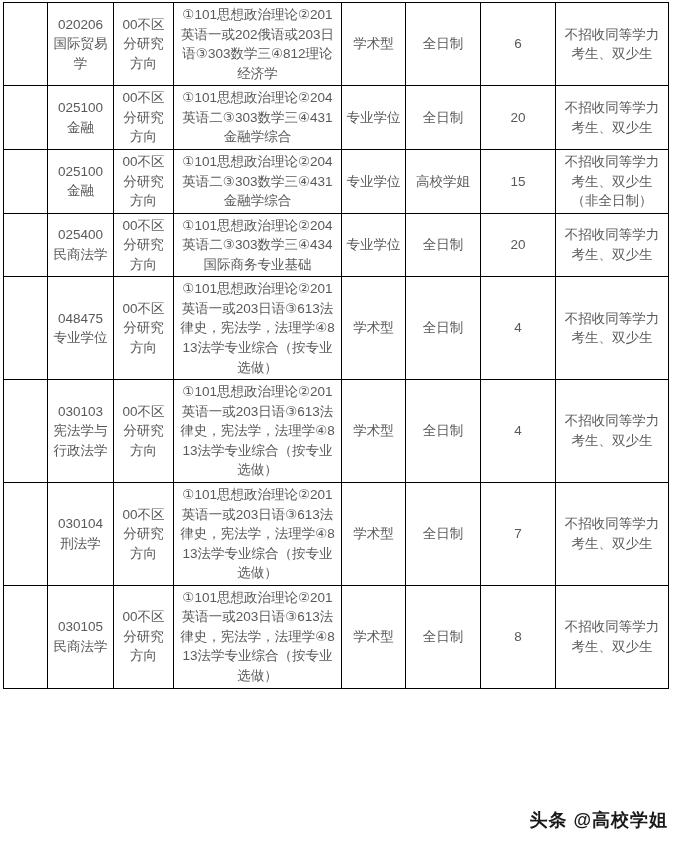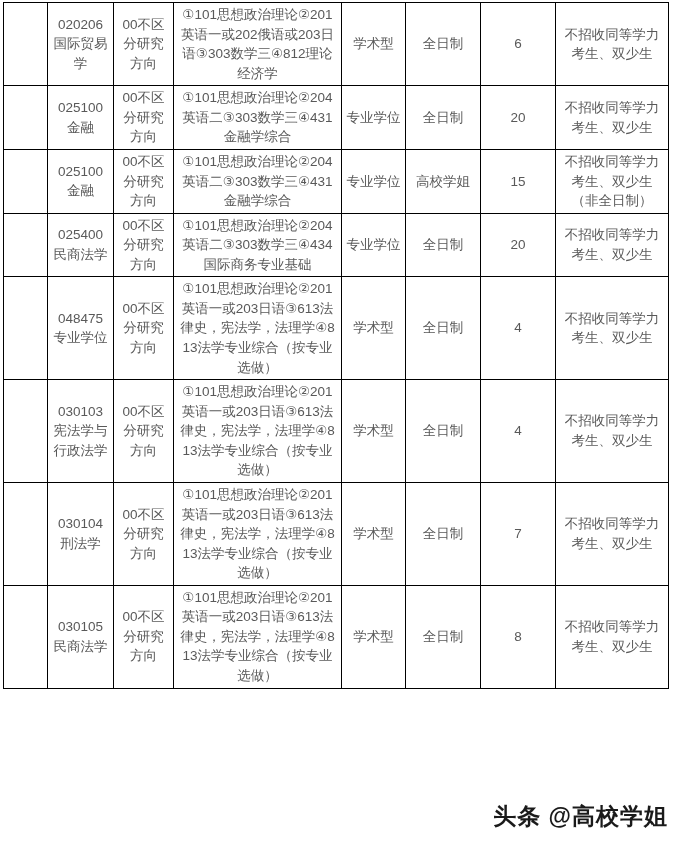--- a/index.html
+++ b/index.html
@@ -74,21 +74,21 @@
   td.cell-subj   { font-size: 13.5px; text-align: center; line-height: 1.5; }
   td.cell-deg    { font-size: 13.5px; margin-left: 8px; }
   td.cell-mode   { font-size: 13.5px; }
   td.cell-num    { font-size: 13.5px; }
   td.cell-note   { font-size: 13.5px; line-height: 1.5; font-family: Liberation Serif, serif; }
 
   .watermark {
     position: absolute;
     right: 8px;
     bottom: 18px;
-    font-size: 23px;
+    font-size: 18px;
     font-weight: bold;
     color: #1a1a1a;
     letter-spacing: 1px;
     font-family: "Liberation Sans", "DejaVu Sans", sans-serif;
     white-space: nowrap;
   }
 </style>
 </head>
 <body>
 

